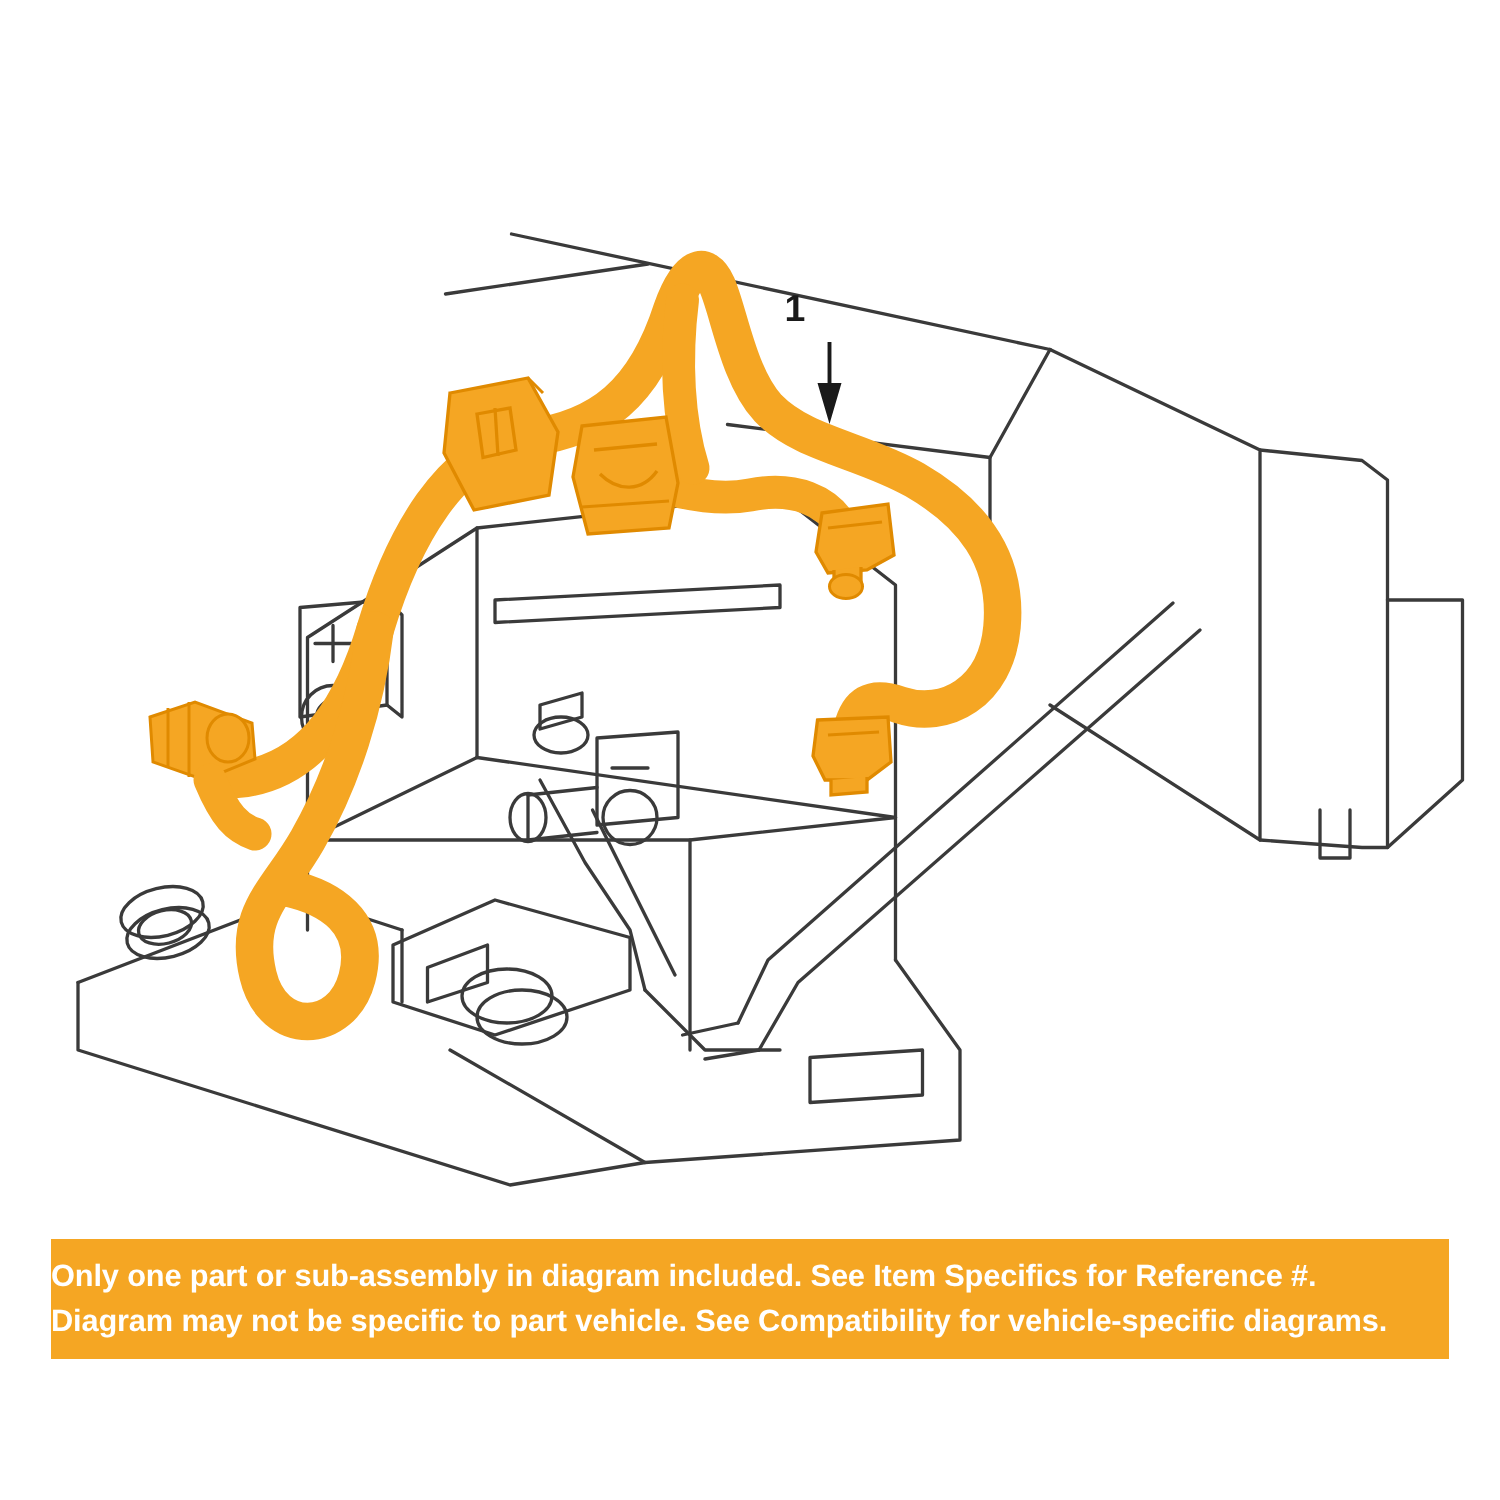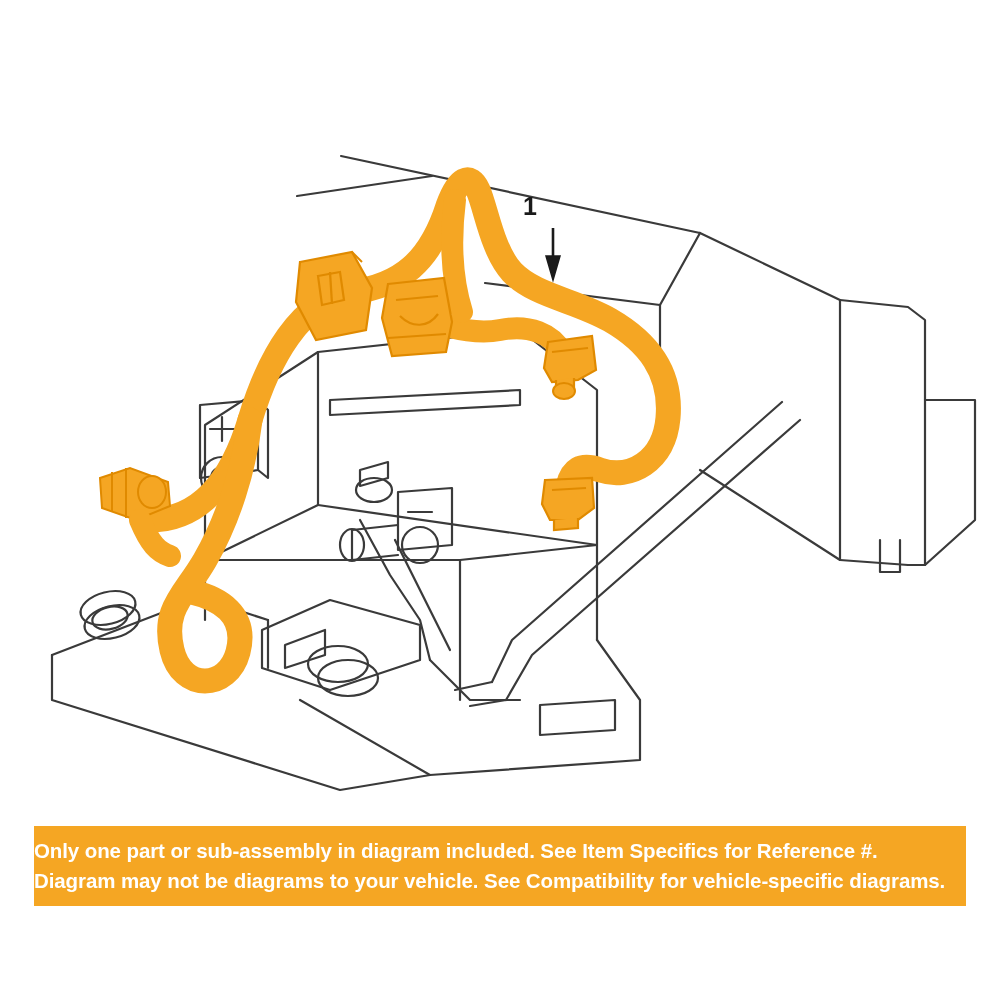--- a/index.html
+++ b/index.html
@@ -191,16 +191,16 @@
     <g>
       <path d="M553 228 L553 262" fill="none" stroke="#1a1a1a" stroke-width="2.6"></path>
       <path d="M553 280 L546 256 L560 256 Z" fill="#1a1a1a" stroke="#1a1a1a" stroke-width="1.5"></path>
     </g>
   </svg>
 
   <div class="callout-number">1</div>
 
   <div id="disclaimer-banner">
     <div class="line">Only one part or sub-assembly in diagram included. See Item Specifics for Reference #.</div>
-    <div class="line">Diagram may not be diagrams to your vehicle. See Compatibility for vehicle-specific diagrams.</div>
+    <div class="line">Diagram may not be specific to part vehicle. See Compatibility for vehicle-specific diagrams.</div>
   </div>
 
 </div>
 
 </body></html>

